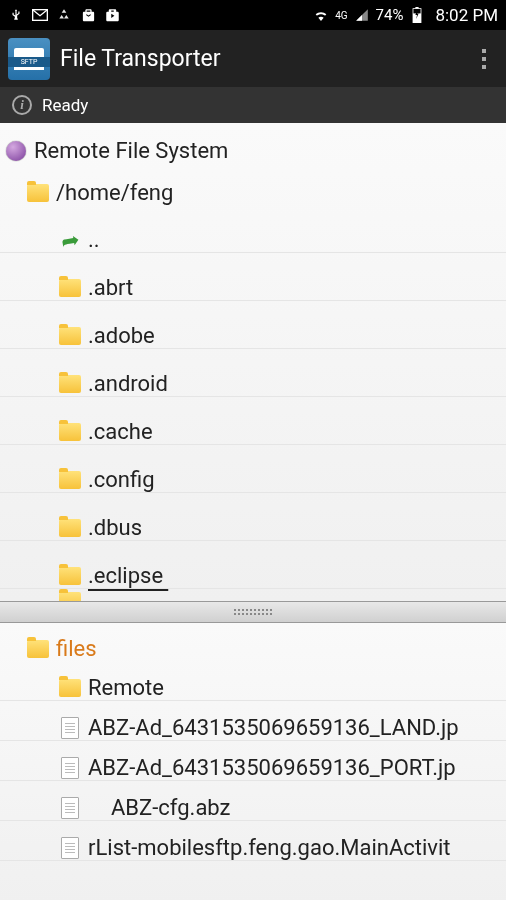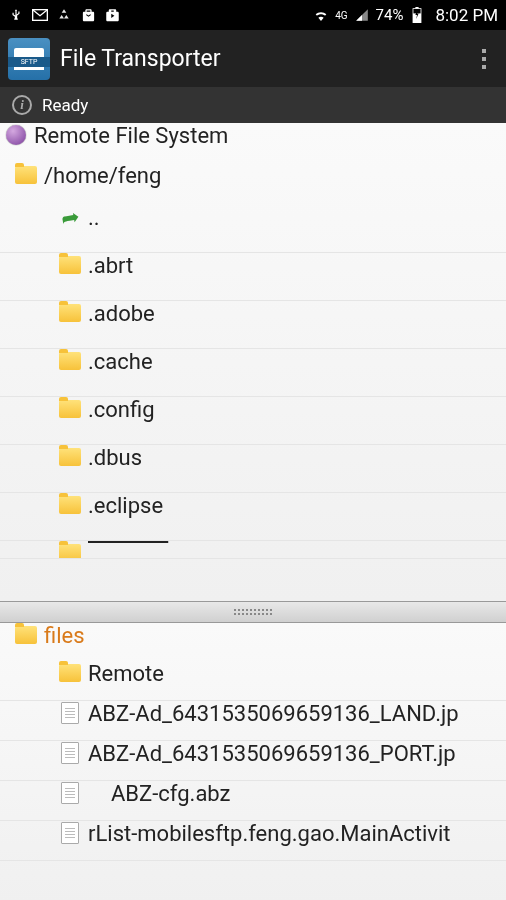--- a/index.html
+++ b/index.html
@@ -23,32 +23,32 @@
   .status-row { height: 36px; background: #333; display: flex; align-items: center; padding: 0 12px; color: #fff; font-size: 17px; }
   .info-icon { width: 20px; height: 20px; border: 2px solid #aaa; border-radius: 50%; display: flex; align-items: center; justify-content: center; margin-right: 10px; color: #aaa; font-size: 13px; font-style: italic; font-family: serif; font-weight: bold; }
   
   .panel { background: linear-gradient(#fafafa,#f0f0f0); }
   .panel-remote { height: 478px; overflow: hidden; }
   .panel-local { height: 279px; overflow: hidden; }
   
   .splitter { height: 22px; background: linear-gradient(#e8e8e8,#d0d0d0); border-top: 1px solid #999; border-bottom: 1px solid #999; display:flex; align-items:center; justify-content:center;}
   .splitter-dots { width: 40px; height: 8px; background-image: radial-gradient(#888 0.8px, transparent 0.8px); background-size: 4px 4px; }
   
-  .tree-row { display: flex; align-items: flex-start; height: 46px; padding-left: 2px; border-bottom: 1px solid #e5e5e5; }
+  .tree-row { display: flex; align-items: flex-end; height: 46px; padding-left: 2px; border-bottom: 1px solid #e5e5e5; }
   .tree-row.root { height: 40px; border-bottom: none; }
   .tree-row.path { height: 42px; border-bottom: none;}
   .tree-row.entry { height: 48px; }
   .tree-row.partial { height: 18px; overflow:hidden; align-items:flex-start; padding-top:0;}
   .tree-row.partial .tree-label { line-height:14px; position:relative; top:-6px;}
   .tree-row .icon-slot { width: 24px; height: 24px; margin-right: 6px; display: flex; align-items: center; justify-content: center; flex: none; }
   .tree-label { font-size: 22px; color: #222; white-space: nowrap; }
   .tree-label.orange { color: #d97a1a; }
   
   .ind-0 { padding-left: 4px; }
-  .ind-1 { padding-left: 14px; }
+  .ind-1 { padding-left: 26px; }
   .ind-2 { padding-left: 58px; }
   
   .folder-icon { width: 22px; height: 18px; background: linear-gradient(#ffe27a,#f7c23a); border-radius: 2px; position: relative; }
   .folder-icon::before { content:''; position:absolute; top:-3px; left:0; width:9px; height:4px; background:#f7c23a; border-radius:2px 2px 0 0;}
   
   .up-icon { color: #3a9b3a; font-size: 22px; transform: rotate(-10deg); }
   
   .globe-icon { width: 20px; height: 20px; border-radius: 50%; background: radial-gradient(circle at 35% 30%, #d4a8e0, #7a3c9a); box-shadow: 0 0 1px #333; }
   .disk-icon { width: 20px; height: 14px; background: linear-gradient(#fff,#ddd); border:1px solid #aaa; border-radius: 2px 2px 4px 4px; position:relative; }
   .disk-icon::after{content:''; position:absolute; bottom:0; left:0; right:0; height:4px; background:#555; border-radius: 0 0 3px 3px;}
@@ -161,20 +161,26 @@
       <div class="tree-row entry ind-2">
         <div class="icon-slot">
           <div class="folder-icon"></div>
         </div>
         <div class="tree-label">.adobe</div>
       </div>
       <div class="tree-row entry ind-2">
         <div class="icon-slot">
           <div class="folder-icon"></div>
         </div>
+        <div class="tree-label">.android</div>
+      </div>
+      <div class="tree-row entry ind-2">
+        <div class="icon-slot">
+          <div class="folder-icon"></div>
+        </div>
         <div class="tree-label">.cache</div>
       </div>
       <div class="tree-row entry ind-2">
         <div class="icon-slot">
           <div class="folder-icon"></div>
         </div>
         <div class="tree-label">.config</div>
       </div>
       <div class="tree-row entry ind-2">
         <div class="icon-slot">

